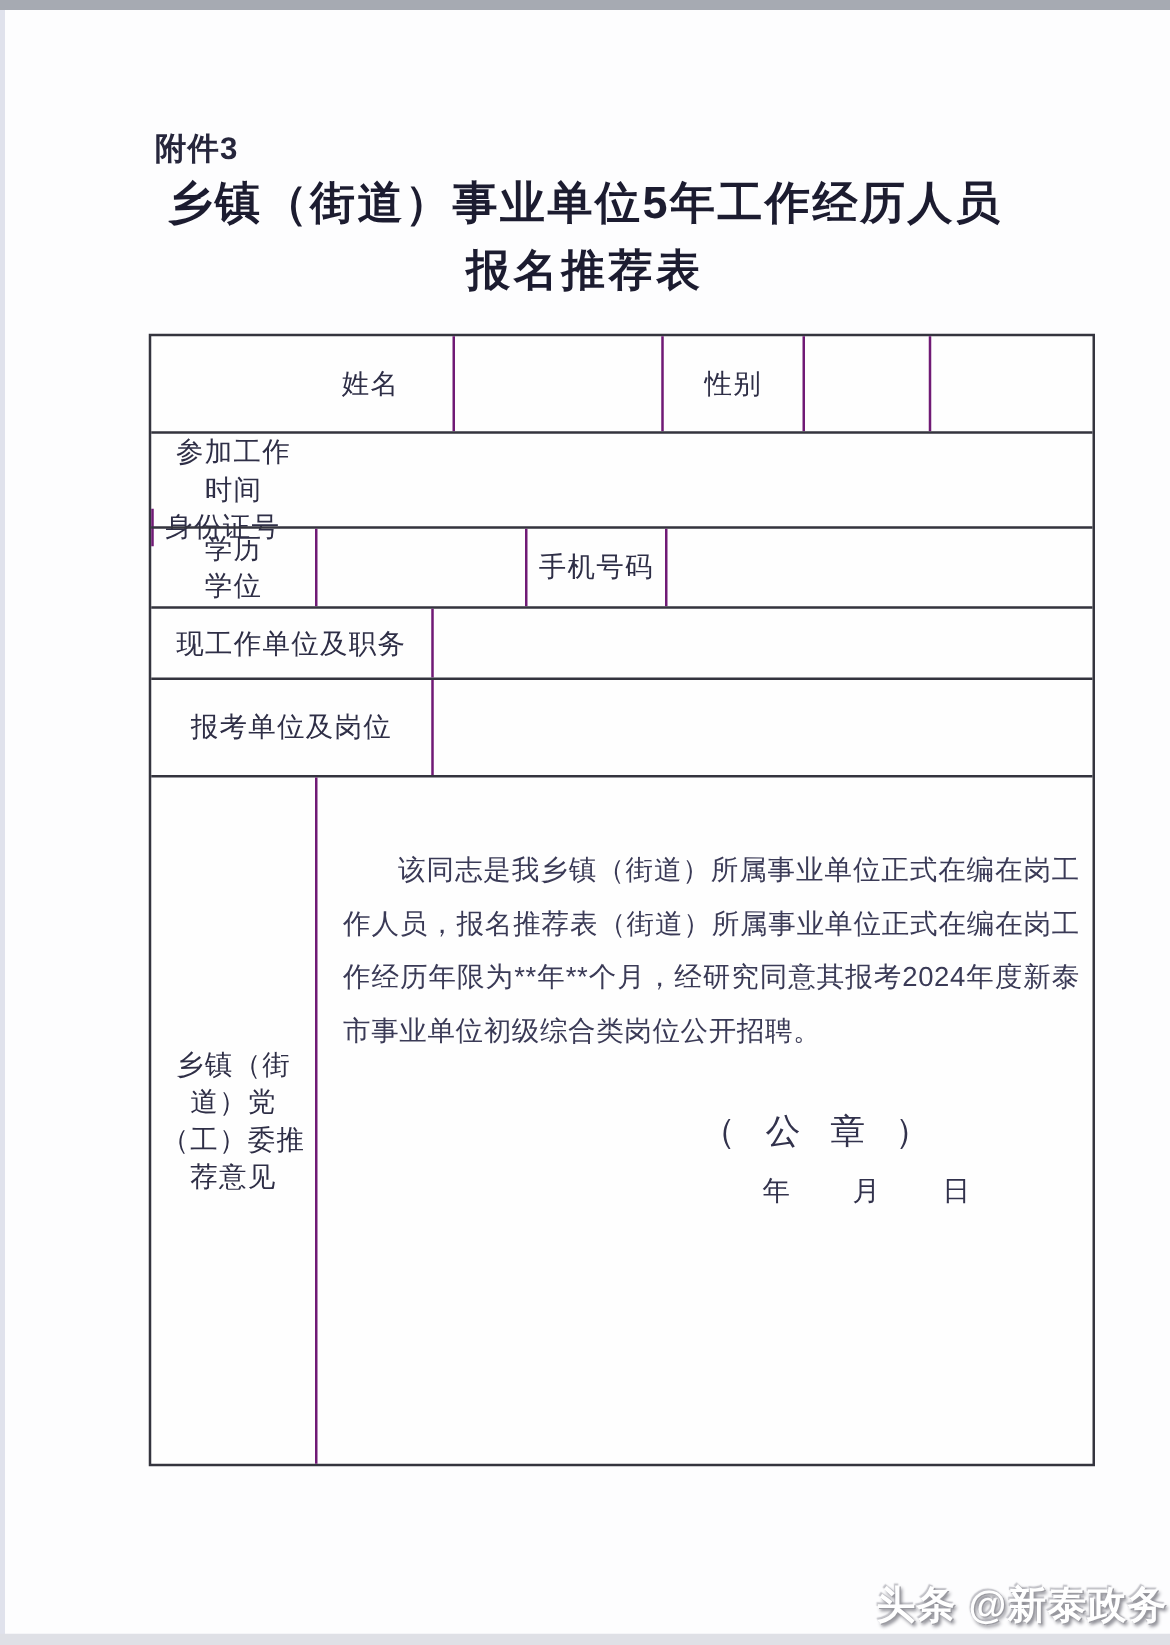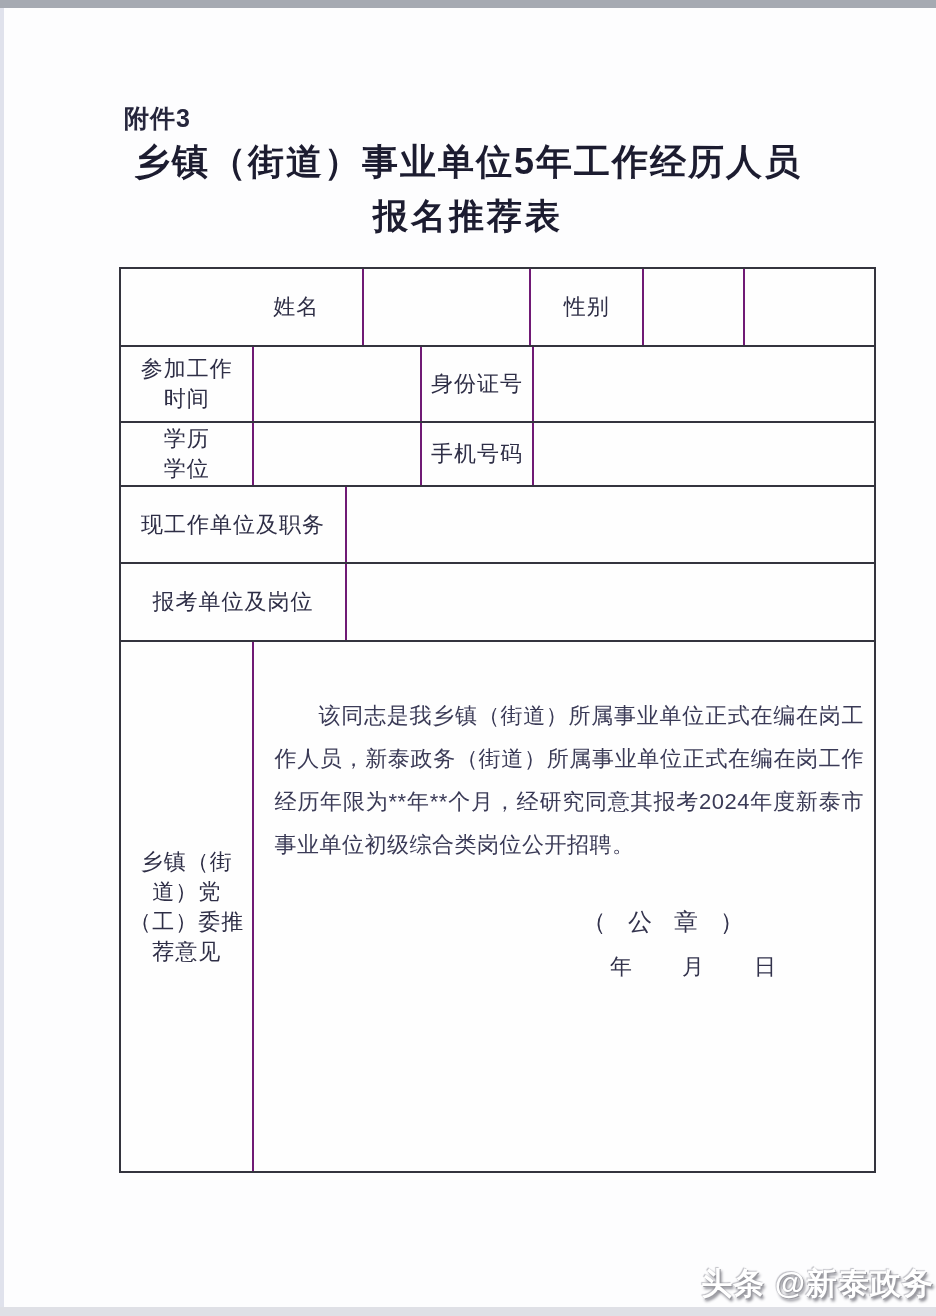--- a/index.html
+++ b/index.html
@@ -25,22 +25,22 @@
   .title.l2 { top:193px; font-size:35px; letter-spacing:3px; }
 
   .ftable {
     position:absolute; left:119px; top:267px; width:757px; height:906px;
     border:2px solid #34343e;
     display:flex; flex-direction:column;
     background:#fefefe;
   }
   .trow { display:flex; width:100%; }
   .trow + .trow { border-top:2px solid #34343e; }
-  .r1 { height:76px;justify-content:flex-end; } .r2 { height:76px; } .r3 { height:64px; }
-  .r4 { height:77px; } .r5 { height:78px; } .r6 { height:398px; flex:1; }
+  .r1 { height:76px;justify-content:flex-end; } .r2 { height:76px;flex-direction:column; } .r3 { height:64px; }
+  .r4 { height:57px; } .r5 { height:78px; } .r6 { height:398px; flex:1; }
   .r7 { height:123px; }
 
   .cell { height:100%; }
   .cell + .cell { border-left:2px solid #701a75; }
   .lbl {
     display:flex; align-items:center; justify-content:center;
     text-align:center; font-size:22px; color:#2e2e46;
     letter-spacing:1px; white-space:pre-line; line-height:30px;
   }
   
@@ -50,21 +50,21 @@
   .w-r4lbl { width:29.76%; } .w-r4val { width:70.24%; }
   .w-r6lbl { width:17.46%; } .w-r6val { width:82.54%; }
 
   .rec-cell { padding:52px 10px 0 20px; font-size:22px; color:#3a3a56; }
   .rec-text {
     line-height:43px; text-indent:2em; letter-spacing:0.5px;
     text-align:justify; white-space:normal;
   }
   .seal-line {
     margin-top:40px; text-align:right; padding-right:112px;
-    letter-spacing:8px; font-size:24px; color:#32324c;font-family:Liberation Serif, serif;
+    letter-spacing:8px; font-size:28px; color:#32324c;
   }
   .date-line {
     margin-top:14px; text-align:right; padding-right:86px;
     letter-spacing:2px; font-size:22px; color:#32324c;
   }
 
   .watermark {
     position:absolute; top:1263px; right:2px;
     font-size:31px; font-weight:bold; letter-spacing:1px;
     color:#ffffff;
@@ -118,21 +118,21 @@
       <div class="cell lbl w-r4lbl">报考单位及岗位</div>
       <div class="cell w-r4val"></div>
     </div>
 
     <div class="trow r6">
       <div class="cell lbl w-r6lbl">乡镇（街
 道）党
 （工）委推
 荐意见</div>
       <div class="cell w-r6val rec-cell">
-        <div class="rec-text">该同志是我乡镇（街道）所属事业单位正式在编在岗工作人员，新泰政务（街道）所属事业单位正式在编在岗工作经历年限为**年**个月，经研究同意其报考2024年度新泰市事业单位初级综合类岗位公开招聘。</div>
+        <div class="rec-text">该同志是我乡镇（街道）所属事业单位正式在编在岗工作人员，报名推荐表（街道）所属事业单位正式在编在岗工作经历年限为**年**个月，经研究同意其报考2024年度新泰市事业单位初级综合类岗位公开招聘。</div>
         <div class="seal-line">（ 公  章 ）</div>
         <div class="date-line">年　　月　　日</div>
       </div>
     </div>
 
 
   </div>
 
   <div class="watermark">头条 @新泰政务</div>
 </div>

